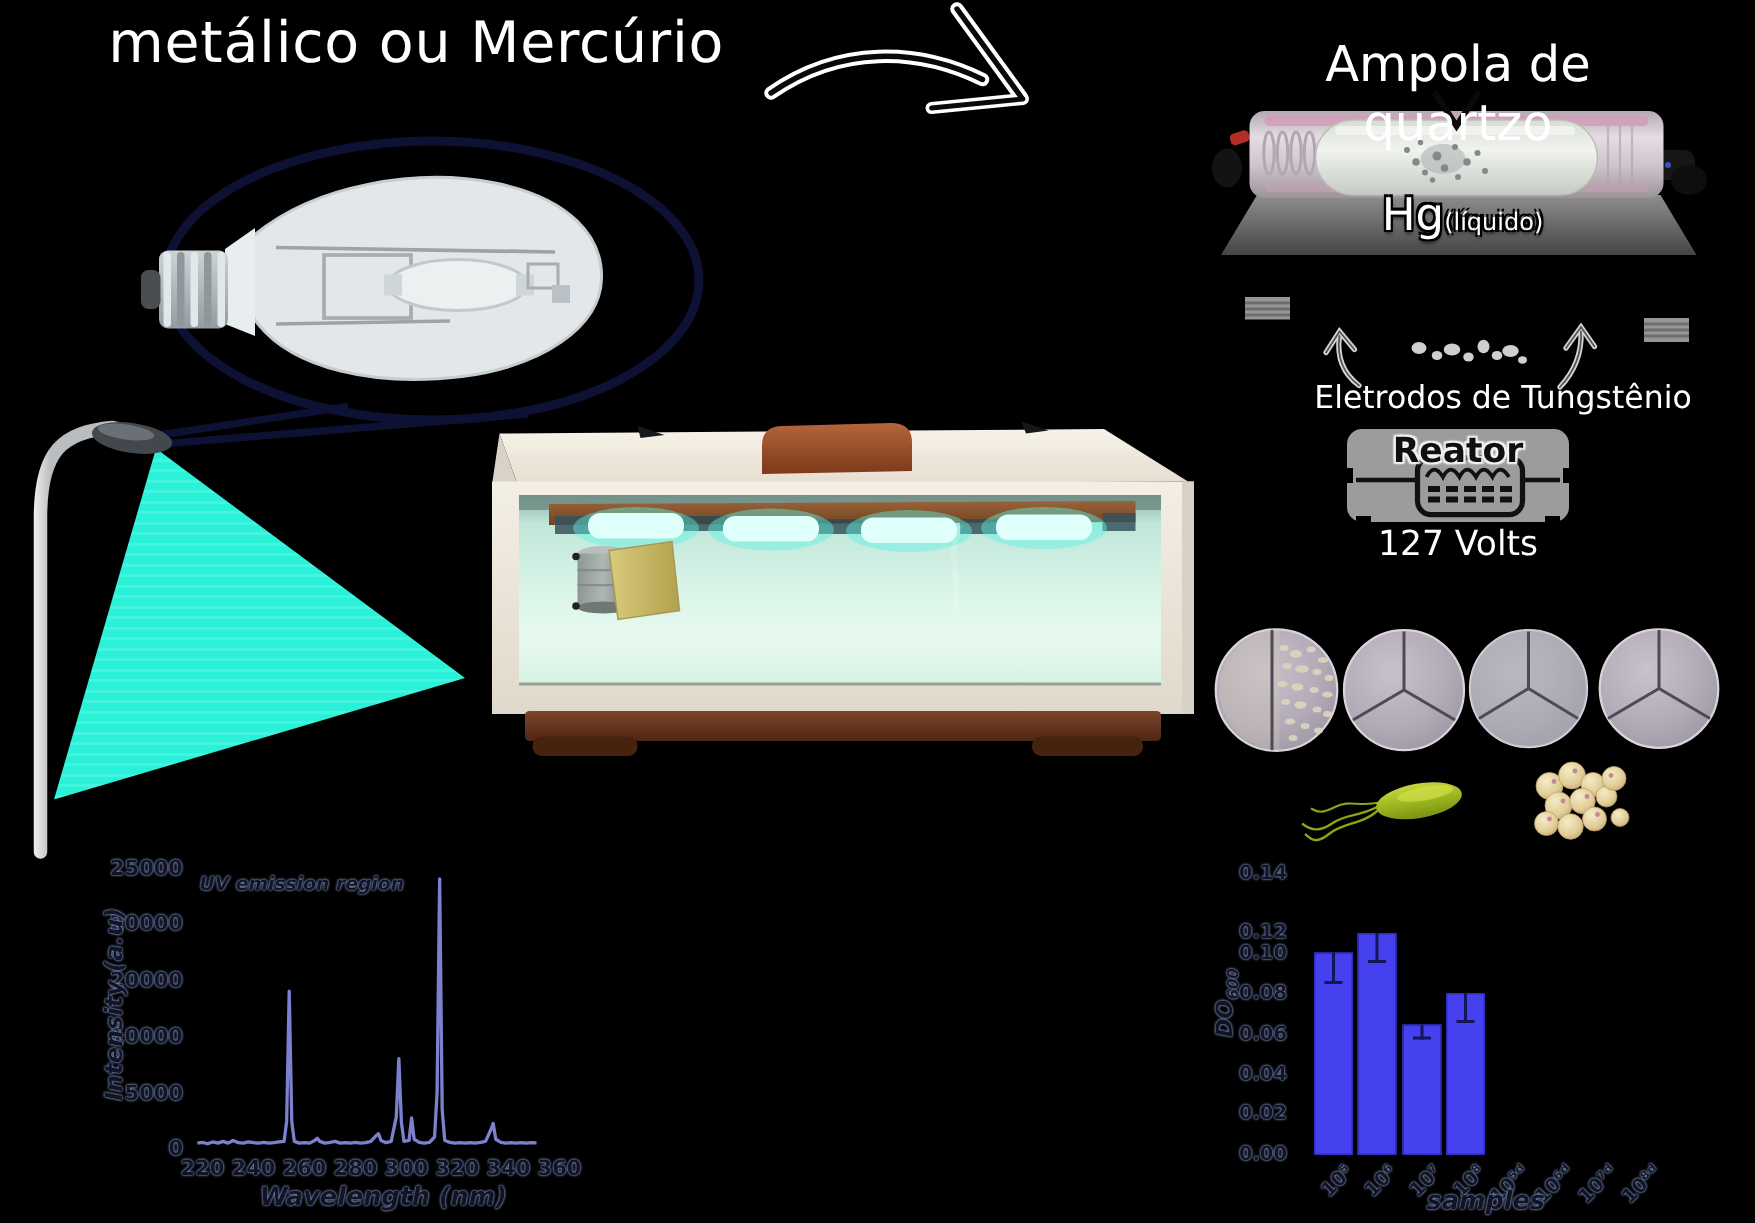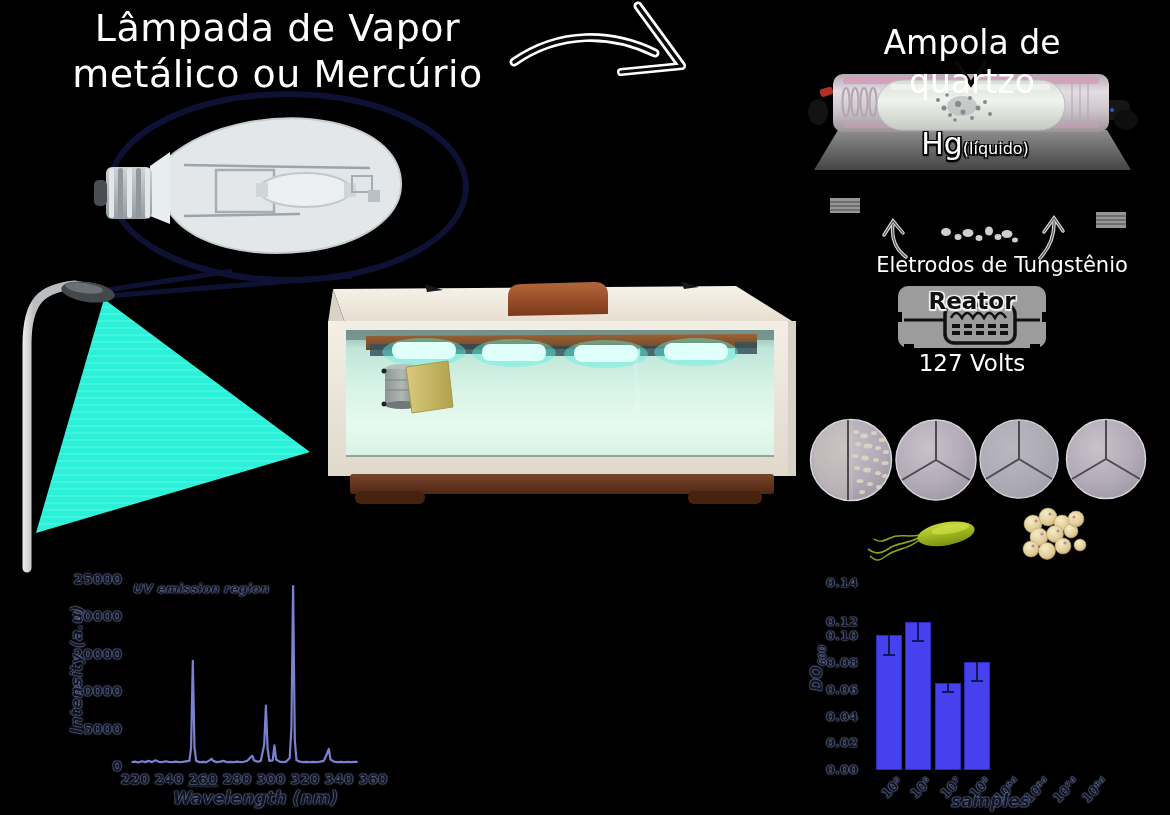--- a/index.html
+++ b/index.html
@@ -384,21 +384,21 @@
 
   <div class="layer" id="gen-layer">
       <div class="chart-text tick-r" style="left: 58px; top: 758px; width: 64px;">0</div>
       <div class="chart-text tick-r" style="left: 58px; top: 720.6px; width: 64px;">5000</div>
       <div class="chart-text tick-r" style="left: 58px; top: 683.2px; width: 64px;">10000</div>
       <div class="chart-text tick-r" style="left: 58px; top: 645.8px; width: 64px;">20000</div>
       <div class="chart-text tick-r" style="left: 58px; top: 608.4px; width: 64px;">20000</div>
       <div class="chart-text tick-r" style="left: 58px; top: 571px; width: 64px;">25000</div>
       <div class="chart-text tick-c" style="left: 110px; top: 771px; width: 50px;">220</div>
       <div class="chart-text tick-c" style="left: 144px; top: 771px; width: 50px;">240</div>
-      <div class="chart-text tick-c" style="left: 178px; top: 771px; width: 50px; text-decoration: underline;">260</div>
+      <div class="chart-text tick-c" style="left: 178px; top: 771px; width: 50px;">260</div>
       <div class="chart-text tick-c" style="left: 212px; top: 771px; width: 50px;">280</div>
       <div class="chart-text tick-c" style="left: 246px; top: 771px; width: 50px;">300</div>
       <div class="chart-text tick-c" style="left: 280px; top: 771px; width: 50px;">320</div>
       <div class="chart-text tick-c" style="left: 314px; top: 771px; width: 50px;">340</div>
       <div class="chart-text tick-c" style="left: 348px; top: 771px; width: 50px;">360</div>
       <div class="chart-text btick-r" style="left: 796px; top: 762px; width: 62px;">0.00</div>
       <div class="chart-text btick-r" style="left: 796px; top: 735.286px; width: 62px;">0.02</div>
       <div class="chart-text btick-r" style="left: 796px; top: 708.571px; width: 62px;">0.04</div>
       <div class="chart-text btick-r" style="left: 796px; top: 681.857px; width: 62px;">0.06</div>
       <div class="chart-text btick-r" style="left: 796px; top: 655.143px; width: 62px;">0.08</div>
@@ -421,21 +421,20 @@
       <div class="errline" style="left: 975.9px; top: 661.807px; height: 20.0357px;"></div>
       <div class="errcap" style="left: 970.9px; top: 679.843px; width: 12px;"></div>
       <div class="chart-text btick-x" style="left: 912.9px; top: 774px; width: 70px;">10⁸</div>
       <div class="chart-text btick-x" style="left: 942.2px; top: 774px; width: 70px;">10⁵ᵈ</div>
       <div class="chart-text btick-x" style="left: 971.5px; top: 774px; width: 70px;">10⁶ᵈ</div>
       <div class="chart-text btick-x" style="left: 1000.8px; top: 774px; width: 70px;">10⁷ᵈ</div>
       <div class="chart-text btick-x" style="left: 1030.1px; top: 774px; width: 70px;">10⁸ᵈ</div>
     </div>
 
   <div class="t lamp-title">
-    <div>Lâmpada de Vapor</div>
     <div>metálico ou Mercúrio</div>
   </div>
 
   <div class="t ampoule-title">Ampola de quartzo</div>
 
   <div class="t hg-label outline-dark">
     <span class="hg-main">Hg</span><span class="hg-sub">(líquido)</span>
   </div>
 
   <div class="t electrodes-label">Eletrodos de Tungstênio</div>

